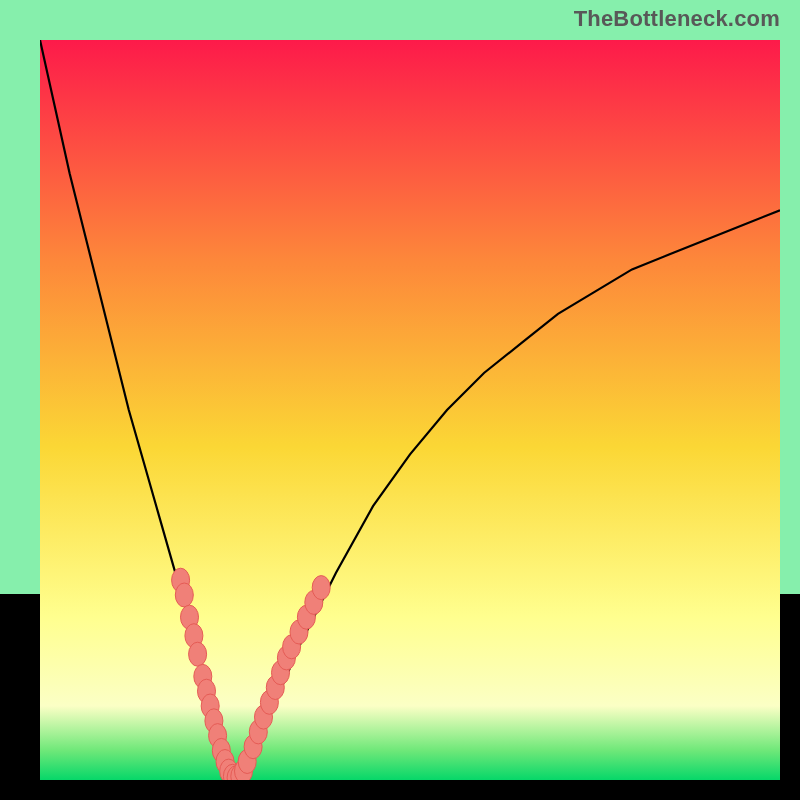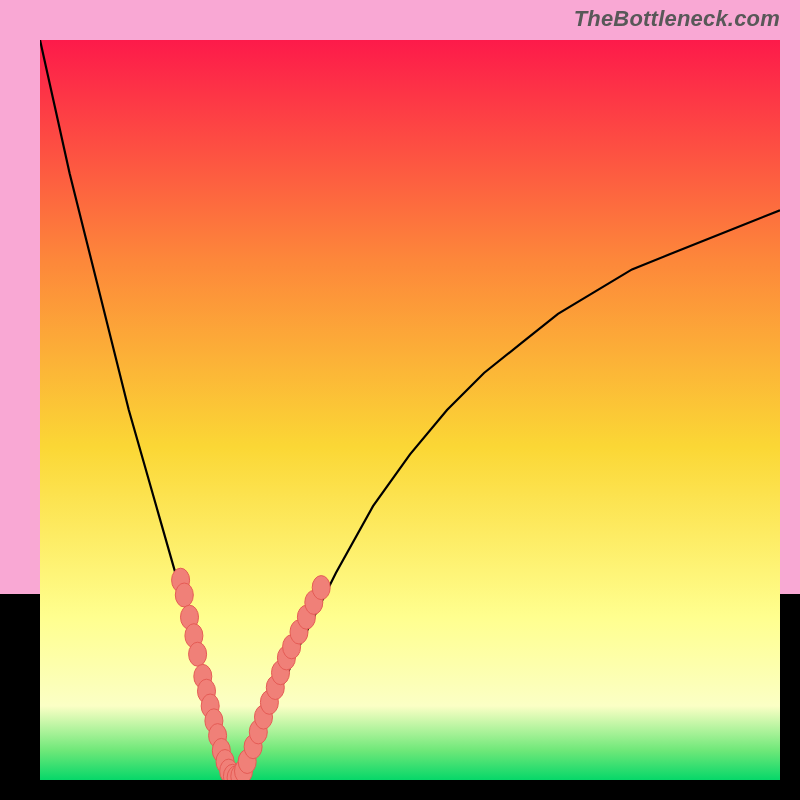--- a/index.html
+++ b/index.html
@@ -8,22 +8,21 @@
     width: 800px;
     height: 800px;
     overflow: hidden;
     background: #000;
     font-family: Arial, Helvetica, sans-serif;
   }
   .outer {
     position: relative;
     width: 800px;
     height: 594px;
-    background: #f9a8d4;
-    font-style: italic;
+    background: #86efac;
   }
   .plot-area {
     position: absolute;
     left: 40px;
     top: 40px;
     width: 740px;
     height: 740px;
     overflow: hidden;
   }
   .watermark {

